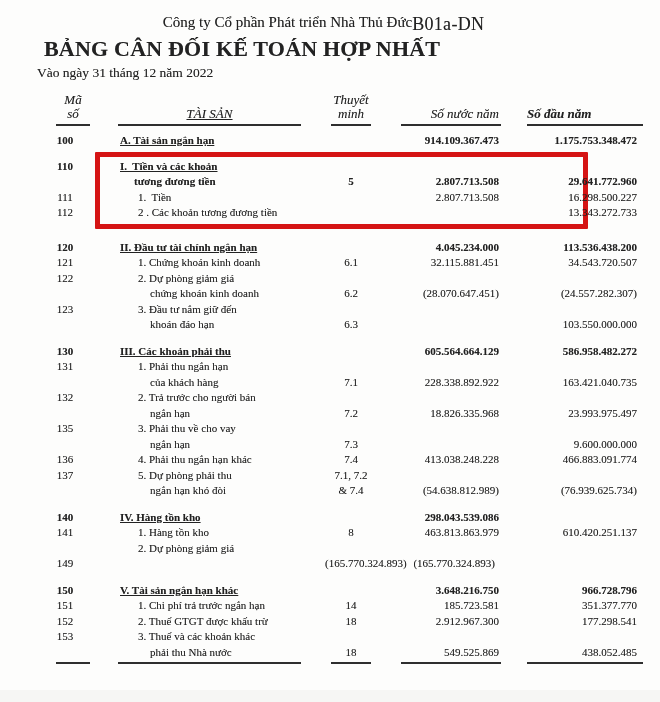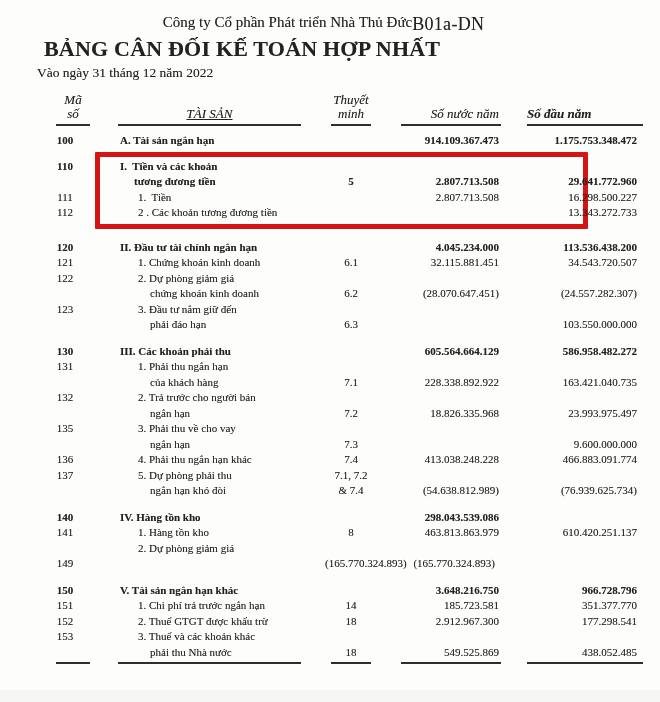--- a/index.html
+++ b/index.html
@@ -29,21 +29,21 @@
   .th-end{text-align:right;margin-left:8px;padding-right:2px;}
   .th-begin{text-align:left;margin-left:10px;padding-right:4px;font-weight:bold;}
 
   .tbody{padding:7px 2px 0 40px;font-size:11px;}
   .tline{line-height:15.5px;}
   .trow{margin:0;}
   .trow.gap{margin-top:11px;}
   .trow.bold{font-weight:bold;}
   .cell-code{text-align:center;padding-right:8px;}
   .cell-label{white-space:pre;}
-  .cell-label.ind0{padding-left:6px;}
+  .cell-label.ind0{padding-left:6px;text-decoration:underline;}
   .cell-label.ind1{padding-left:24px;}
   .cell-label.ind2{padding-left:36px;}
   .cell-label.ind3{padding-left:20px;}
   .cell-note{text-align:center;}
   .cell-end{text-align:right;padding-right:2px;}
   .cell-begin{text-align:right;padding-right:6px;}
 
   
   .highlight-box{
     width:483px;margin:3px 0 2px 55px;
@@ -174,21 +174,21 @@
         <div class="trow">
           <div class="tline">
             <div class="cell-code">123</div>
             <div class="cell-label ind1">3. Đầu tư nắm giữ đến</div>
             <div class="cell-note"></div>
             <div class="cell-end"></div>
             <div class="cell-begin"></div>
           </div>
           <div class="tline">
             <div class="cell-code"></div>
-            <div class="cell-label ind2">phải đáo hạn</div>
+            <div class="cell-label ind2">khoán đáo hạn</div>
             <div class="cell-note">6.3</div>
             <div class="cell-end"></div>
             <div class="cell-begin">103.550.000.000</div>
           </div>
         </div>
         <div class="trow bold gap">
           <div class="tline">
             <div class="cell-code">130</div>
             <div class="cell-label ind0">III. Các khoản phải thu</div>
             <div class="cell-note"></div>

